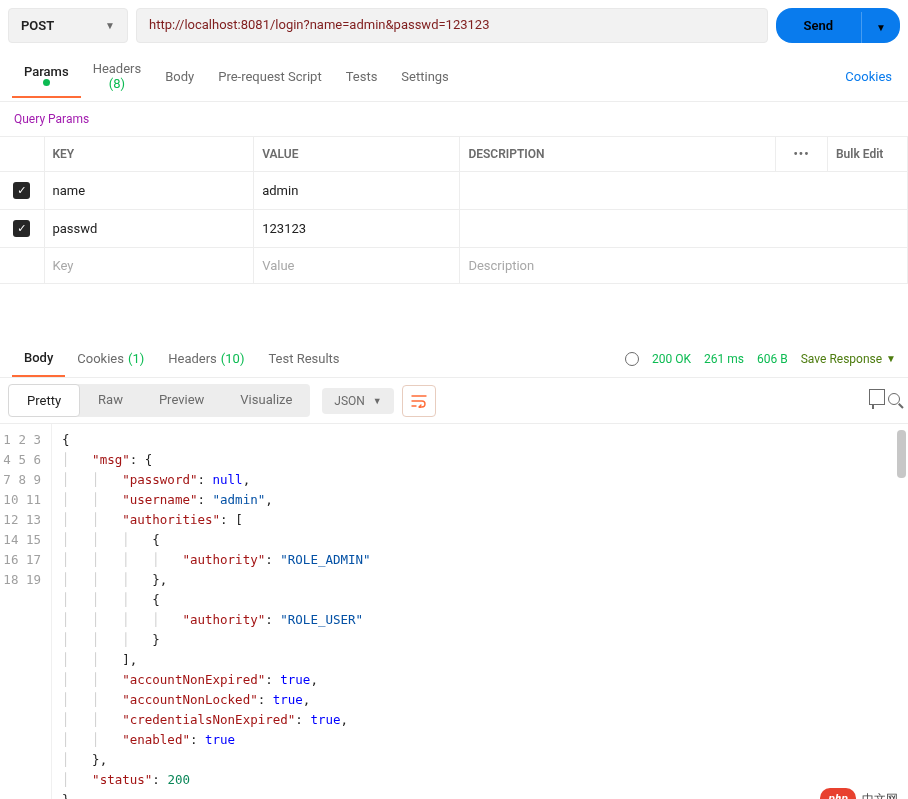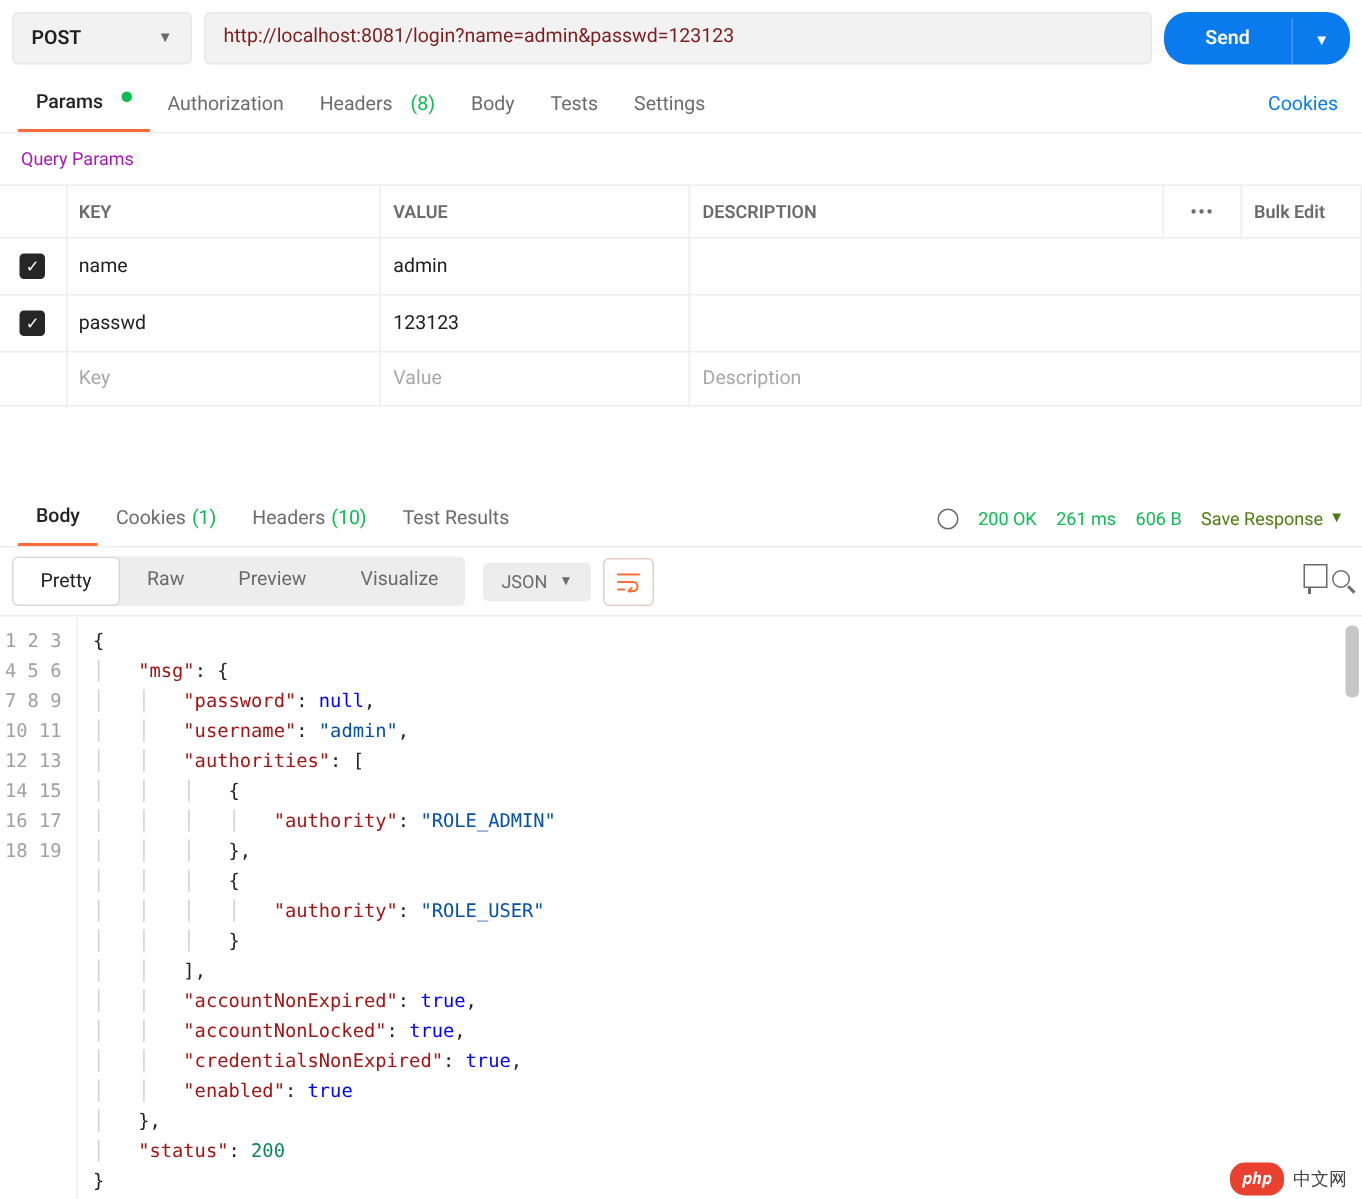--- a/index.html
+++ b/index.html
@@ -1,25 +1,25 @@
 <!DOCTYPE html>
 <html><head>
 <meta charset="utf-8">
 <style>
 * { box-sizing: border-box; margin: 0; padding: 0; }
 body { font-family: -apple-system, BlinkMacSystemFont, "Segoe UI", Roboto, Arial, sans-serif; font-size: 13px; color: #212121; background: #fff; width: 908px; }
 .req-bar { display: flex; gap: 8px; padding: 8px; }
 .method-select { display: flex; align-items: center; justify-content: space-between; width: 120px; padding: 8px 12px; background: #f2f2f2; border: 1px solid #e8e8e8; border-radius: 4px; font-weight: 600; color: #212121; }
 .method-select .chev { color: #6b6b6b; font-size: 10px; }
 .url-input { flex: 1; padding: 8px 12px; background: #f2f2f2; border: 1px solid #e8e8e8; border-radius: 4px; color: #7f1d1d; }
-.send-btn { display: flex; align-items: flex-end; background: #097bed; color: #ffffff; border-radius: 16px; overflow: hidden; }
+.send-btn { display: flex; align-items: flex-end; background: #097bed; color: #000000; border-radius: 16px; overflow: hidden; }
 .send-btn .label { padding: 10px 28px; font-weight: 600; }
 .send-btn .drop { padding: 10px 14px; border-left: 1px solid rgba(255,255,255,0.25); font-size: 10px; }
 .tabs { display: flex; align-items: center; padding: 0 12px; border-bottom: 1px solid #ededed; }
-.tabs .tab { padding: 10px 12px; color: #6b6b6b; cursor: pointer; display: flex; align-items: flex-start; gap: 12px; }
+.tabs .tab { padding: 10px 12px; color: #6b6b6b; cursor: pointer; display: flex; align-items: center; gap: 0; flex-direction: column; }
 .tabs .tab.active { color: #212121; font-weight: 500; border-bottom: 2px solid #ff6c37; }
 .tabs .tab .dot { width: 7px; height: 7px; border-radius: 50%; background: #0cbb52; display: inline-block; }
 .tabs .tab .count { color: #0cbb52; }
 .tabs .spacer { flex: 1; }
 .tabs .cookies { color: #097bed; padding: 10px 4px; }
 .section-title { padding: 10px 14px; color: #a21caf; font-size: 12px; }
 table.params { width: 100%; border-collapse: collapse; }
 table.params th, table.params td { text-align: left; padding: 10px 8px; border: 1px solid #ededed; font-weight: 400; color: #212121; }
 table.params th { color: #6b6b6b; font-size: 12px; font-weight: 600; }
 table.params .cb-col { width: 44px; text-align: center; border-left: none; }
@@ -74,26 +74,26 @@
     <span class="label">Send</span>
     <span class="drop">▼</span>
   </div>
 </div>
 
 <div class="tabs">
   <div class="tab active">
     <span>Params</span>
     <span class="dot"></span>
   </div>
-  <div class="tab">Authorization</div>
   <div class="tab">
     <span>Headers</span>
     <span class="count">(8)</span>
   </div>
   <div class="tab">Body</div>
+  <div class="tab">Pre-request Script</div>
   <div class="tab">Tests</div>
   <div class="tab">Settings</div>
   <div class="spacer"></div>
   <div class="cookies">Cookies</div>
 </div>
 
 <div class="section-title">Query Params</div>
 
 <table class="params">
   <tbody>

